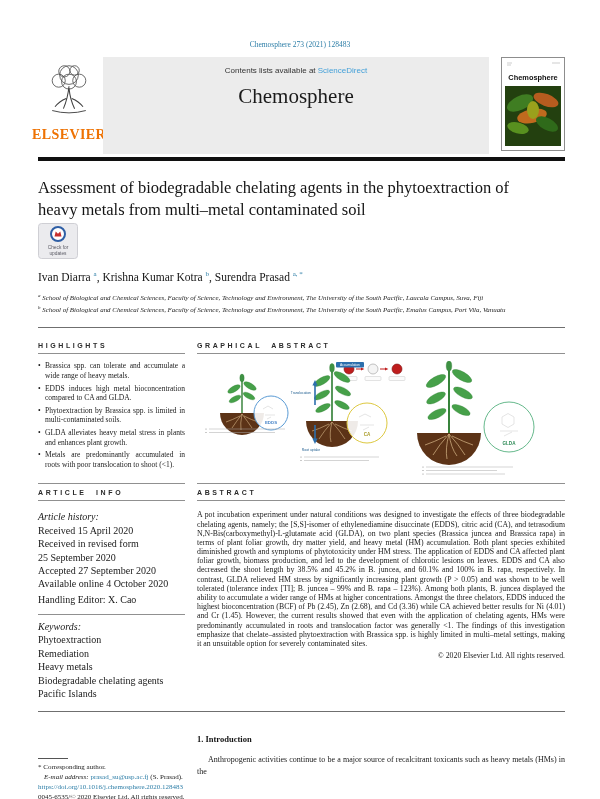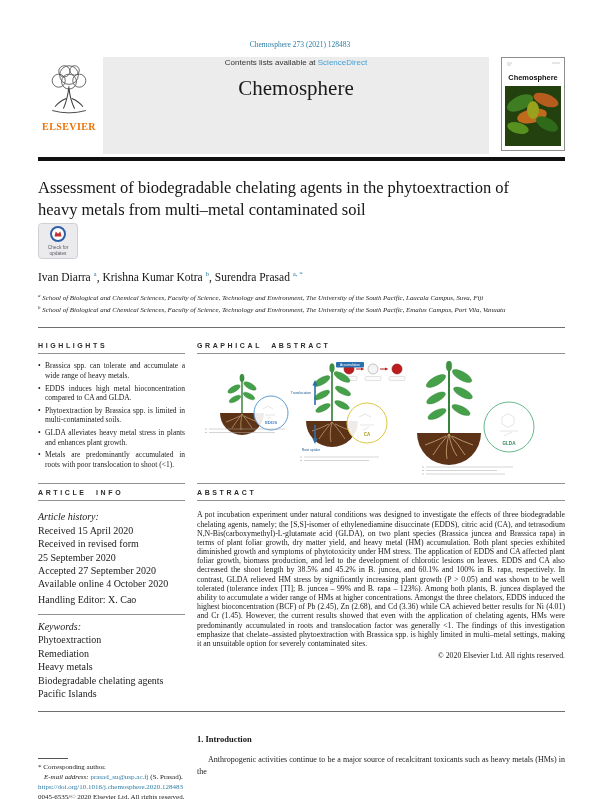--- a/index.html
+++ b/index.html
@@ -9,22 +9,22 @@
     font-family:"Liberation Serif", serif; color:#1a1a1a;
     position:relative; overflow:hidden;
   }
   .teal { color:#2d7ea7;font-family:Liberation Serif, serif; }
   .blue-link { color:#44a0d8; }
 
   .journal-ref { padding-top:40px; text-align:center; font-size:7.5px; color:#2d7ea7; }
 
   .masthead { margin:8px 35px 0 38px; display:flex; align-items:stretch; height:97px; }
   .els-col { width:62px; display:flex; flex-direction:column; align-items:center; justify-content:flex-start; padding-top:4px; }
-  .els-word { font-size:10px; font-weight:bold; color:#ee7203; letter-spacing:0.4px; margin-top:2px; }
-  .mast-box { flex:1; background:#ececec; margin-left:3px; text-align:center; padding-top:1px; }
+  .els-word { font-size:14px; font-weight:bold; color:#ee7203; letter-spacing:0.4px; margin-top:8px; }
+  .mast-box { flex:1; background:#ececec; margin-left:3px; text-align:center; padding-top:9px; }
   .contents-line { font-family:"Liberation Sans", sans-serif; font-size:8px; color:#333; }
   .mast-title { font-size:21px; color:#1a1a1a; margin-top:9px; }
   .homepage-line { font-family:"Liberation Sans", sans-serif; font-size:8px; letter-spacing:0.8px; color:#444; margin-top:13px; }
   .cover-col { width:64px; margin-left:12px; border:1px solid #8d8d8d; background:#fff; height:94px; }
 
   .black-bar { margin:3px 35px 0 38px; height:4px; background:#101010; }
 
   .title-row { display:flex; margin:16px 35px 0 38px;flex-direction:column; }
   .article-title { flex:1; font-size:16.5px; font-weight:normal; line-height:1.32; color:#141414; padding-right:14px; }
   .check-badge { width:40px; height:36px; margin-top:2px; }

